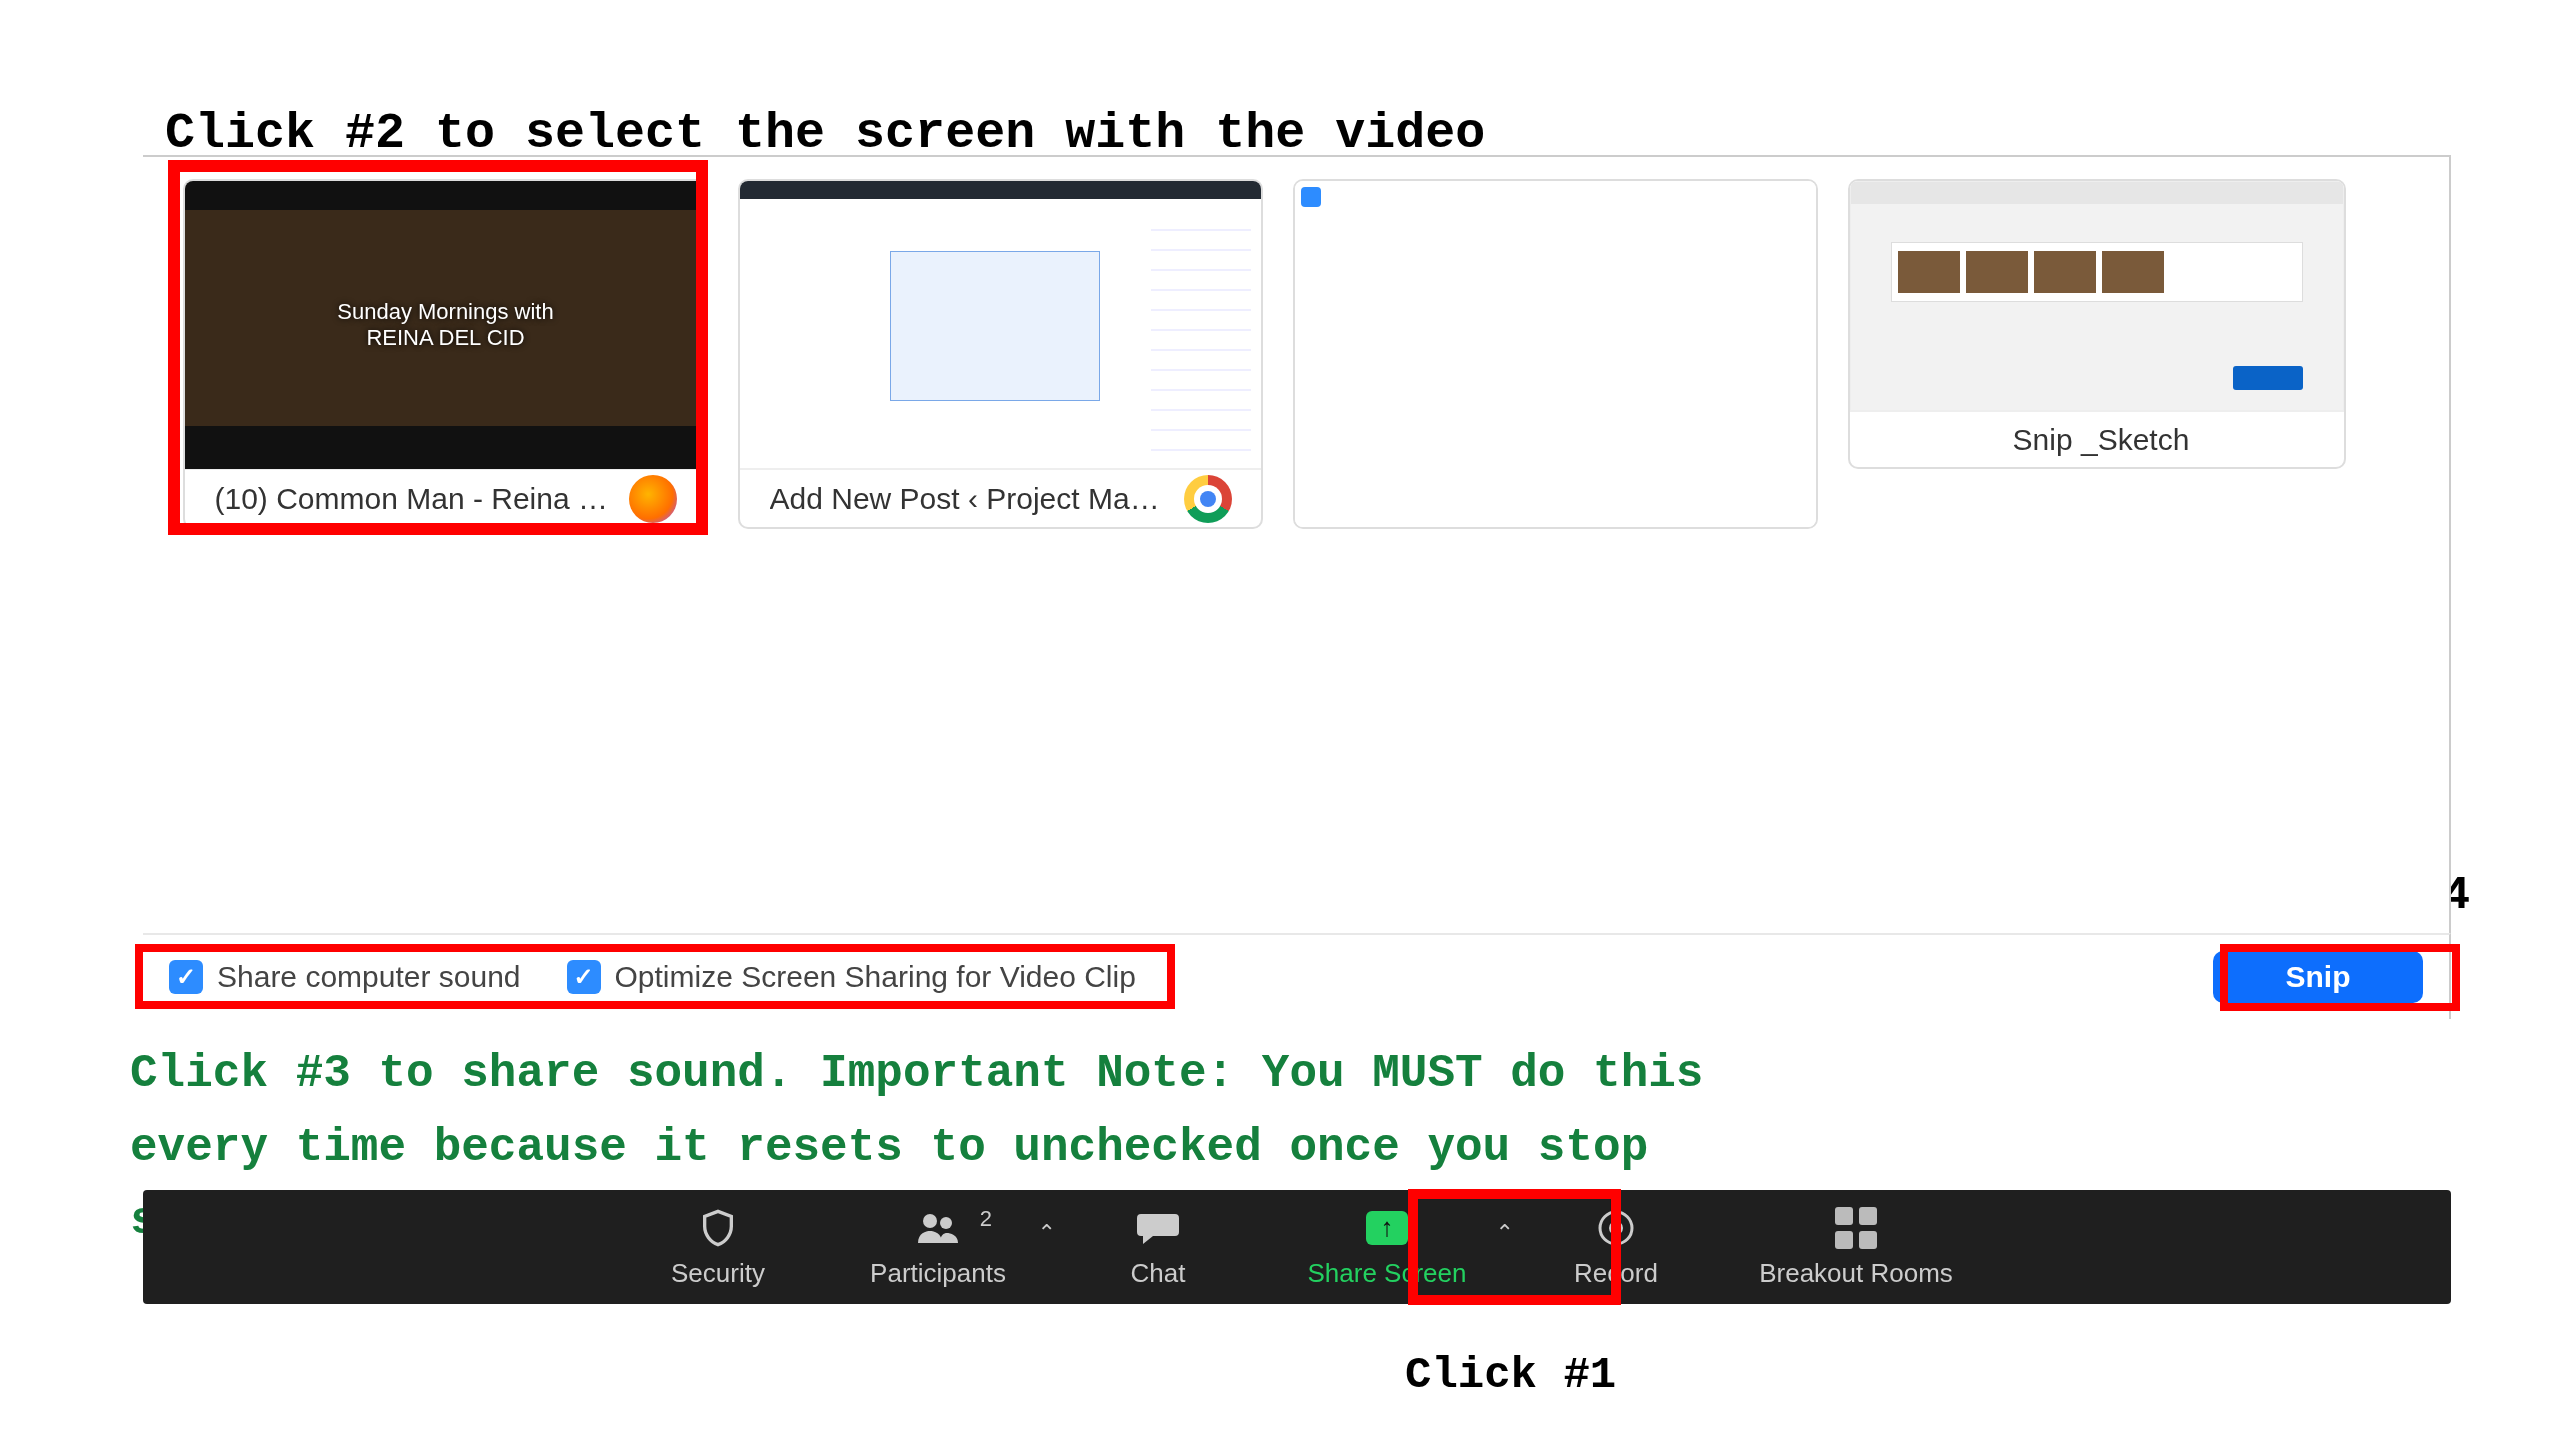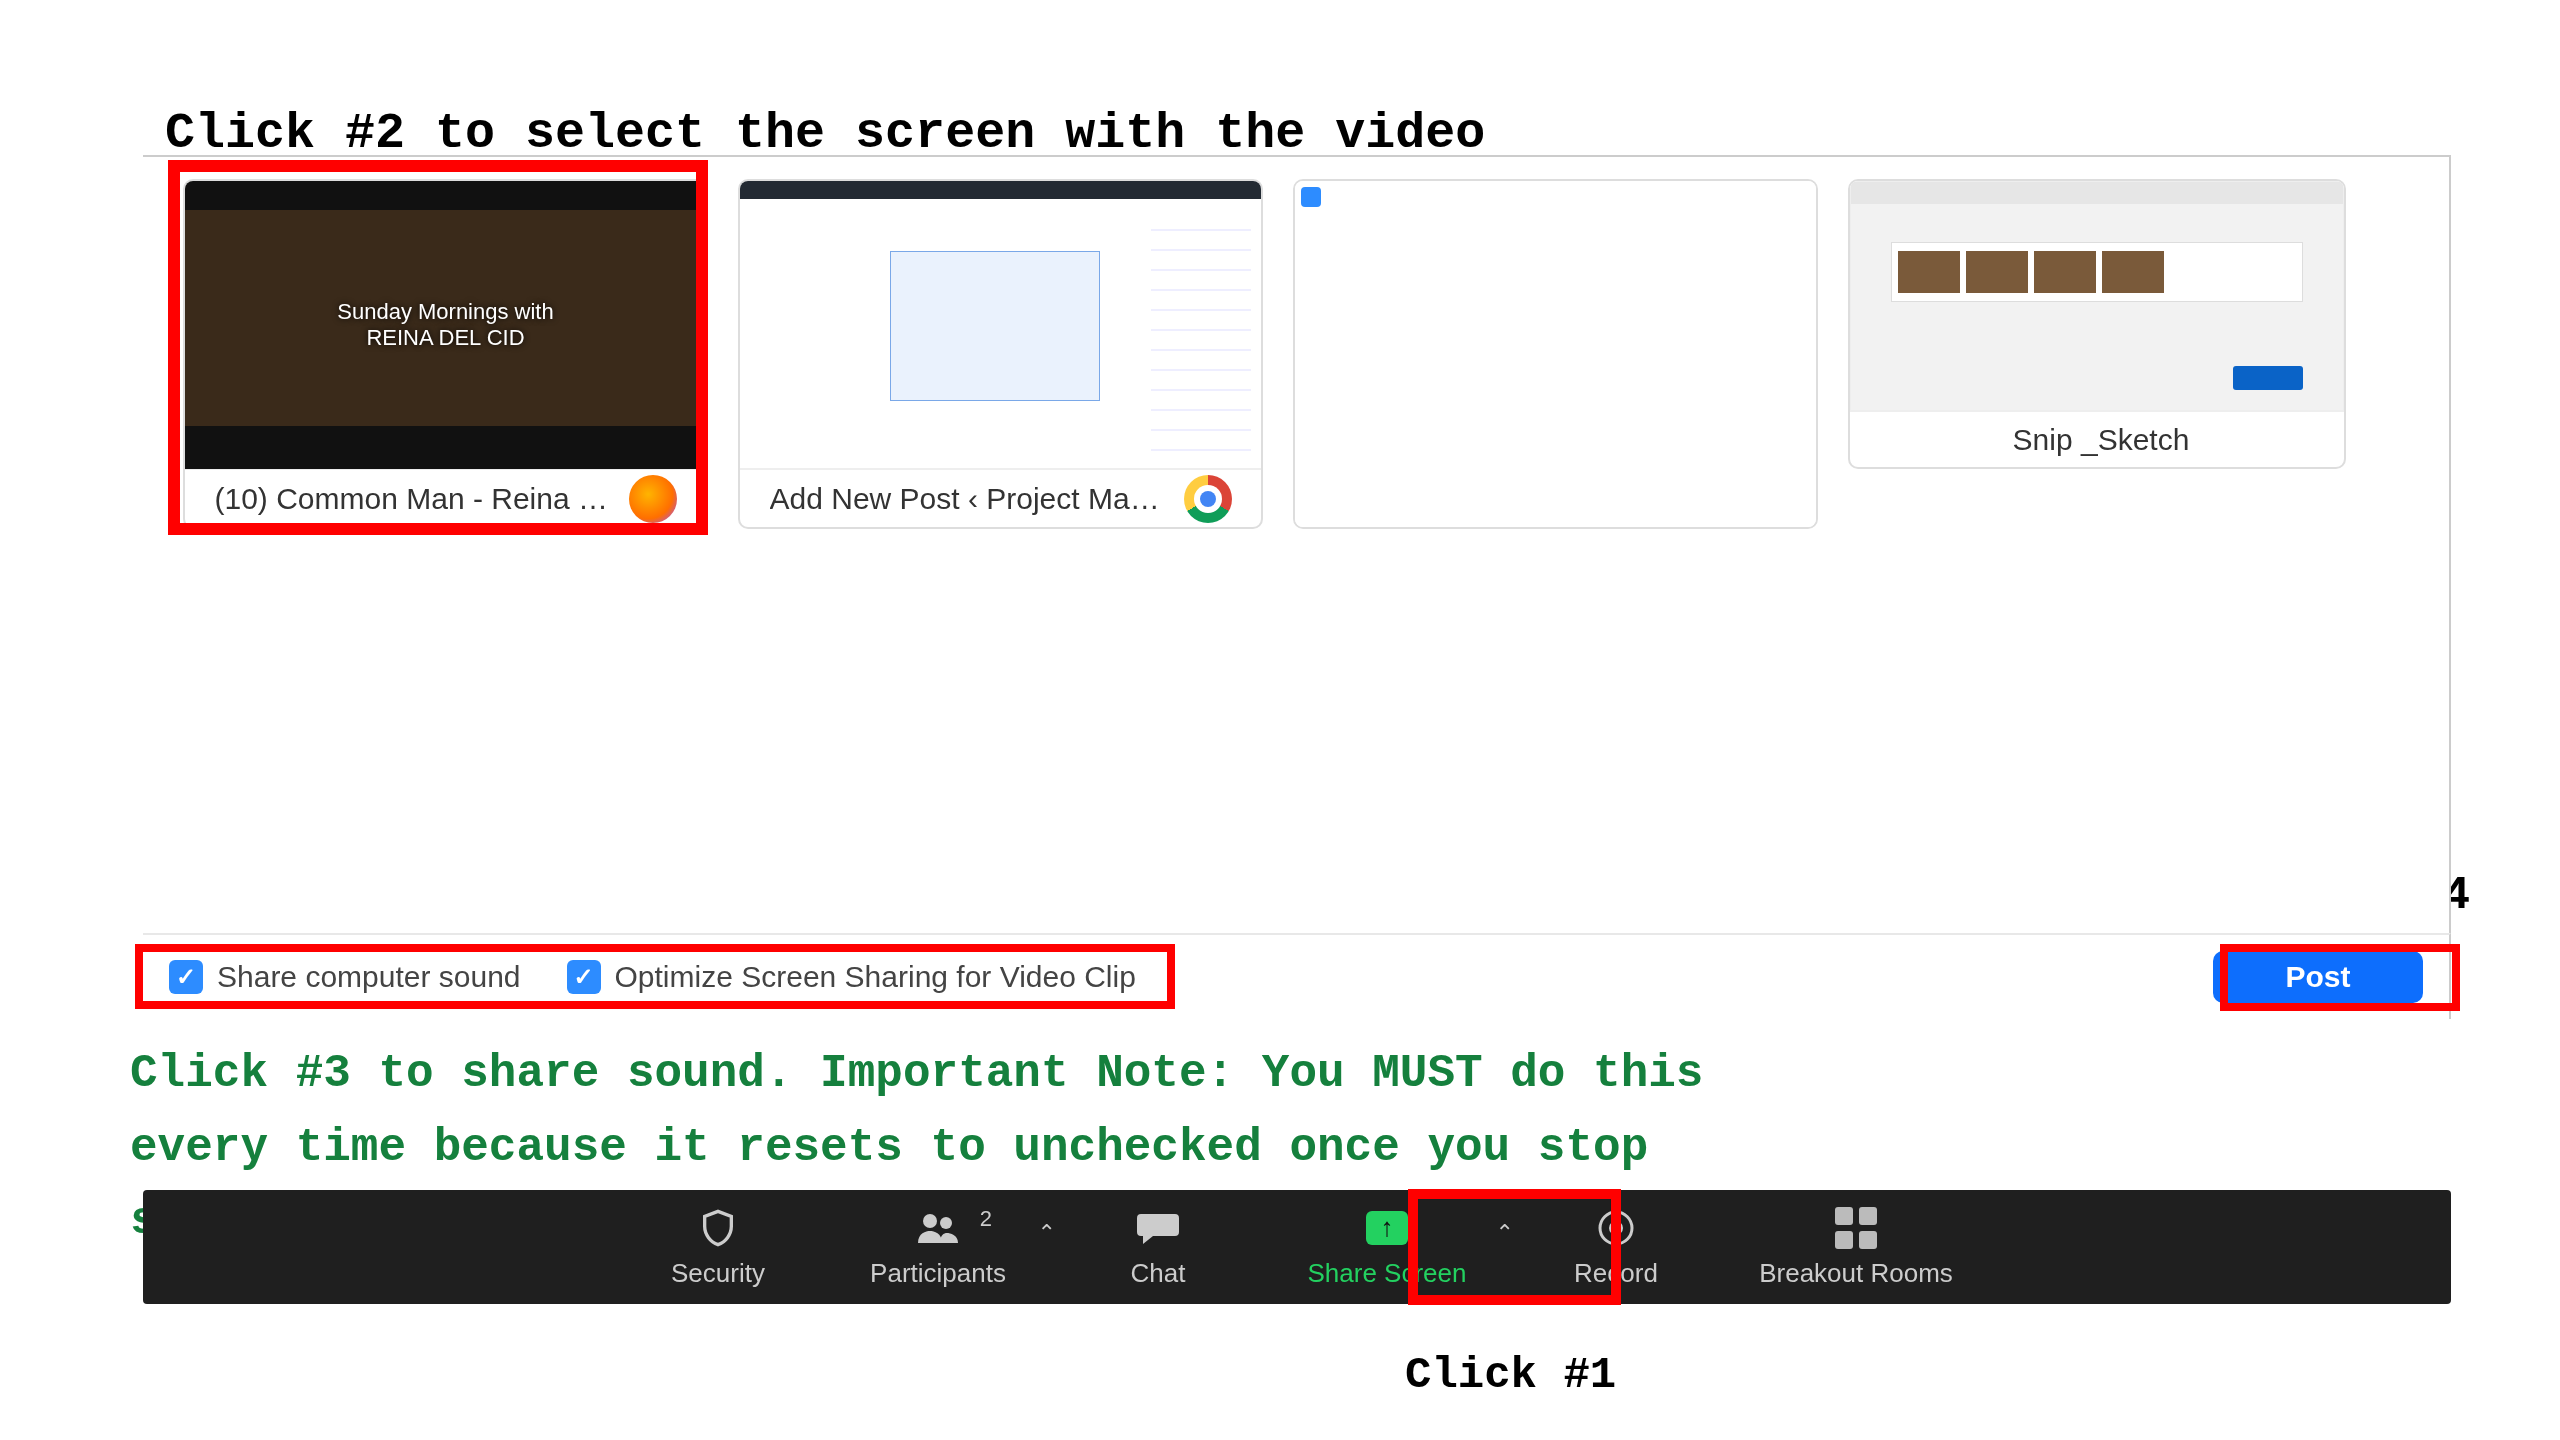--- a/index.html
+++ b/index.html
@@ -313,21 +313,21 @@
 <div class="dialog-footer">
   <div class="chk-group">
     <span class="chk">✓</span>
     <span>Share computer sound</span>
   </div>
   <div class="chk-group">
     <span class="chk">✓</span>
     <span>Optimize Screen Sharing for Video Clip</span>
   </div>
   <div class="share-btn">
-    <span>Post</span>
+    <span>Snip</span>
   </div>
 </div>
 
 <div class="zoom-bar">
 
   <div class="tb-item">
     <span class="tb-ico">
       <svg width="40" height="40" viewBox="0 0 24 24" fill="none" stroke="#ccc" stroke-width="2">
           <path d="M12 2 L20 5 V11 C20 16 16.5 20.5 12 22 C7.5 20.5 4 16 4 11 V5 Z"></path>
         </svg>

